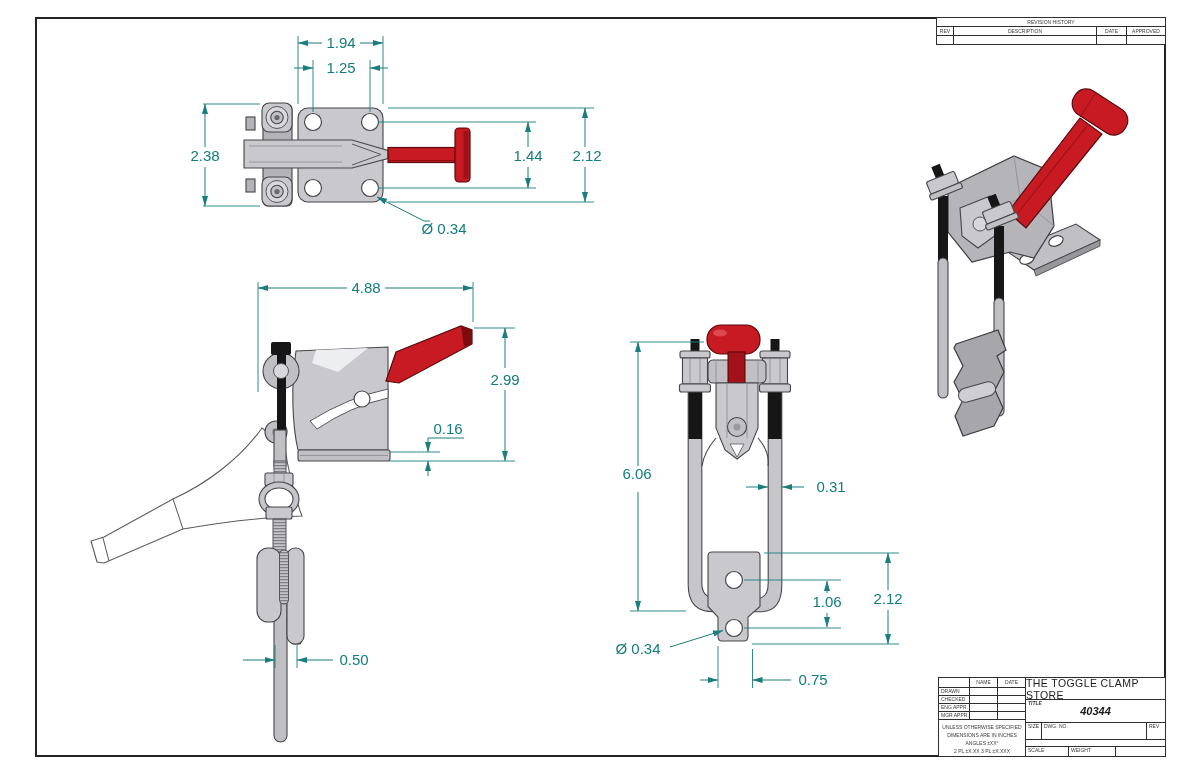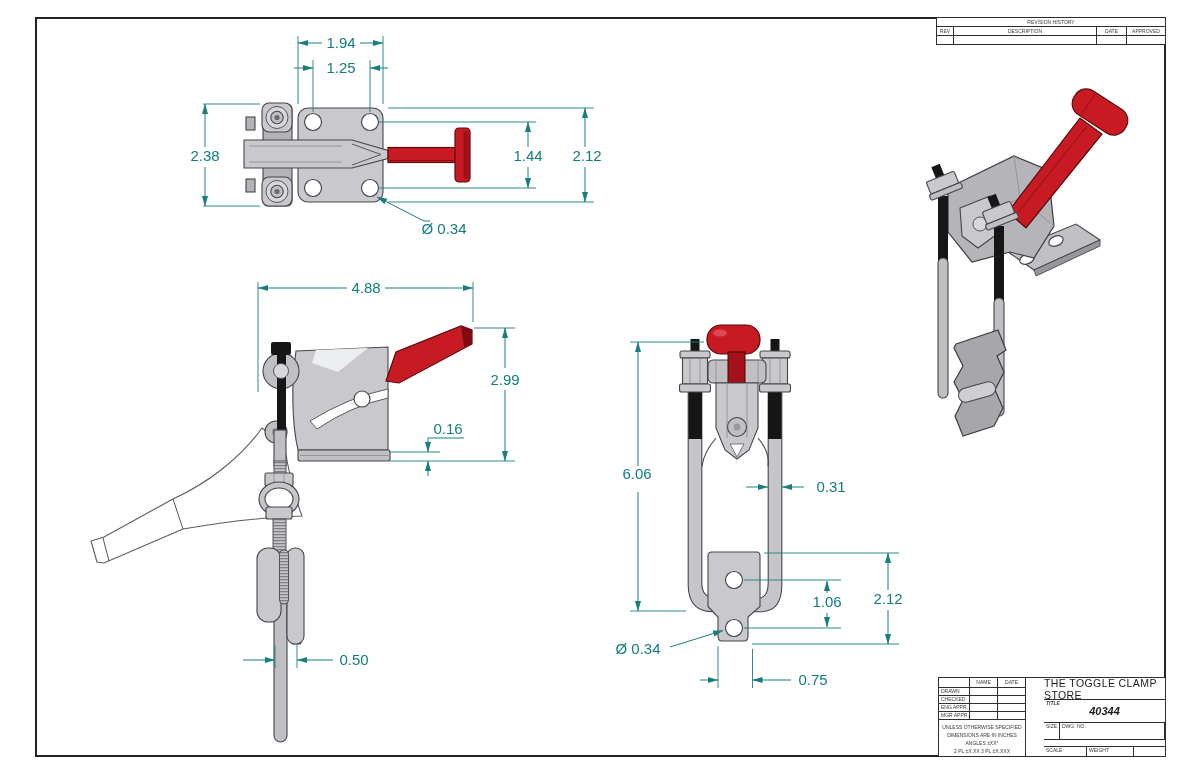--- a/index.html
+++ b/index.html
@@ -22,21 +22,21 @@
   .uband{fill:none;stroke:#c6c6ca;stroke-width:13.5;}
   .blk {fill:#161616;stroke:none;}
 
   
   .ext{stroke:#1a7e7f;stroke-width:0.9;fill:none;}
   .dim{stroke:#1a7e7f;stroke-width:1;fill:none;}
   .dimtxt{fill:#127d7e;font-size:15px;font-family:"Liberation Sans",sans-serif;text-anchor:middle;}
 
   
   .tbl{position:absolute;box-sizing:border-box;border:1px solid #2e2e2e;background:#fff;
-       color:#3a3a3a;font-family:"Liberation Sans",sans-serif;gap:18px;}
+       color:#3a3a3a;font-family:"Liberation Sans",sans-serif;}
   .row{display:flex;box-sizing:border-box;border-bottom:1px solid #2e2e2e;}
   .row:last-child{border-bottom:none;}
   .cell{box-sizing:border-box;border-right:1px solid #2e2e2e;overflow:hidden;white-space:nowrap;
         display:flex;align-items:center;justify-content:center;font-size:5px;line-height:1;}
   .cell:last-child{border-right:none;}
   .cell.lbl{justify-content:flex-start;padding-left:2px;}
   .tinylbl{position:absolute;top:1px;left:2px;font-size:5px;line-height:1;color:#3a3a3a;}
   .notes{box-sizing:border-box;text-align:center;font-size:5px;line-height:8px;padding-top:3px;}
   .company{display:flex;align-items:center;justify-content:center;font-size:10.5px;
            letter-spacing:.4px;color:#1c1c1c;}

